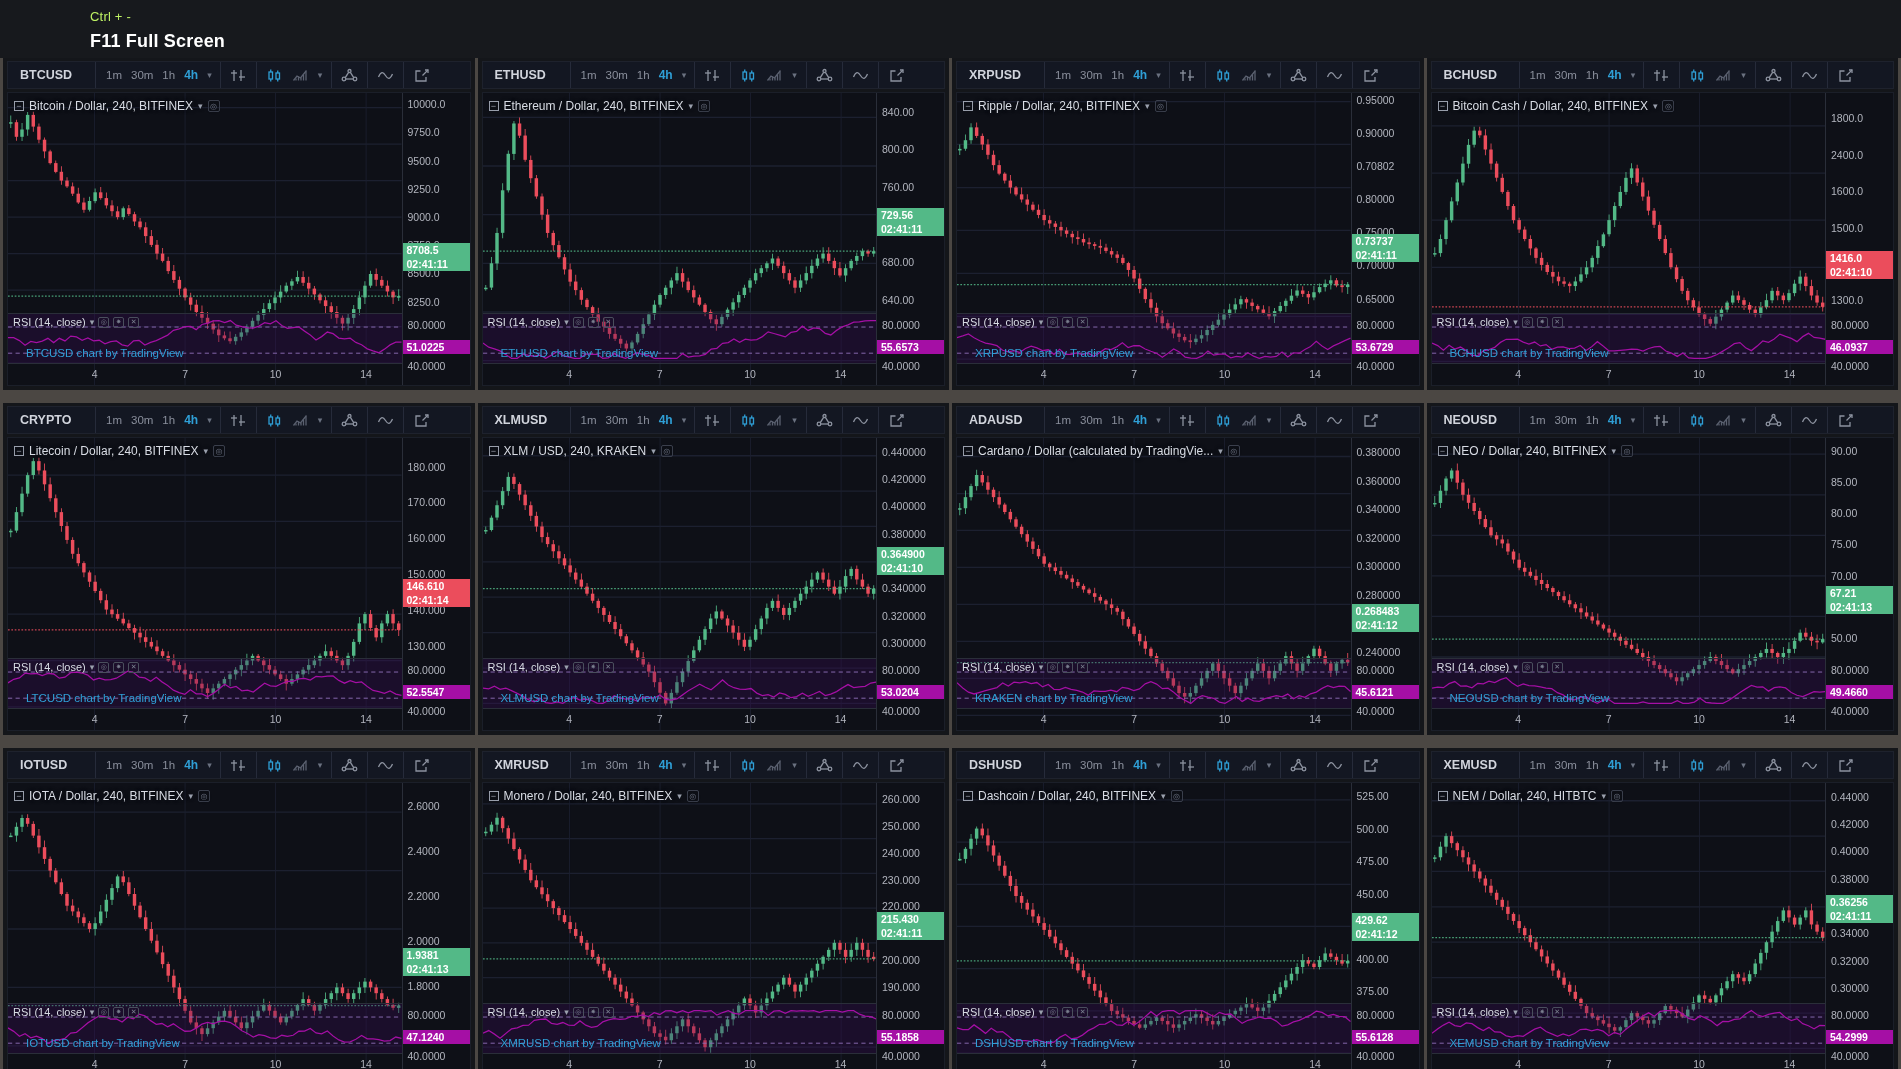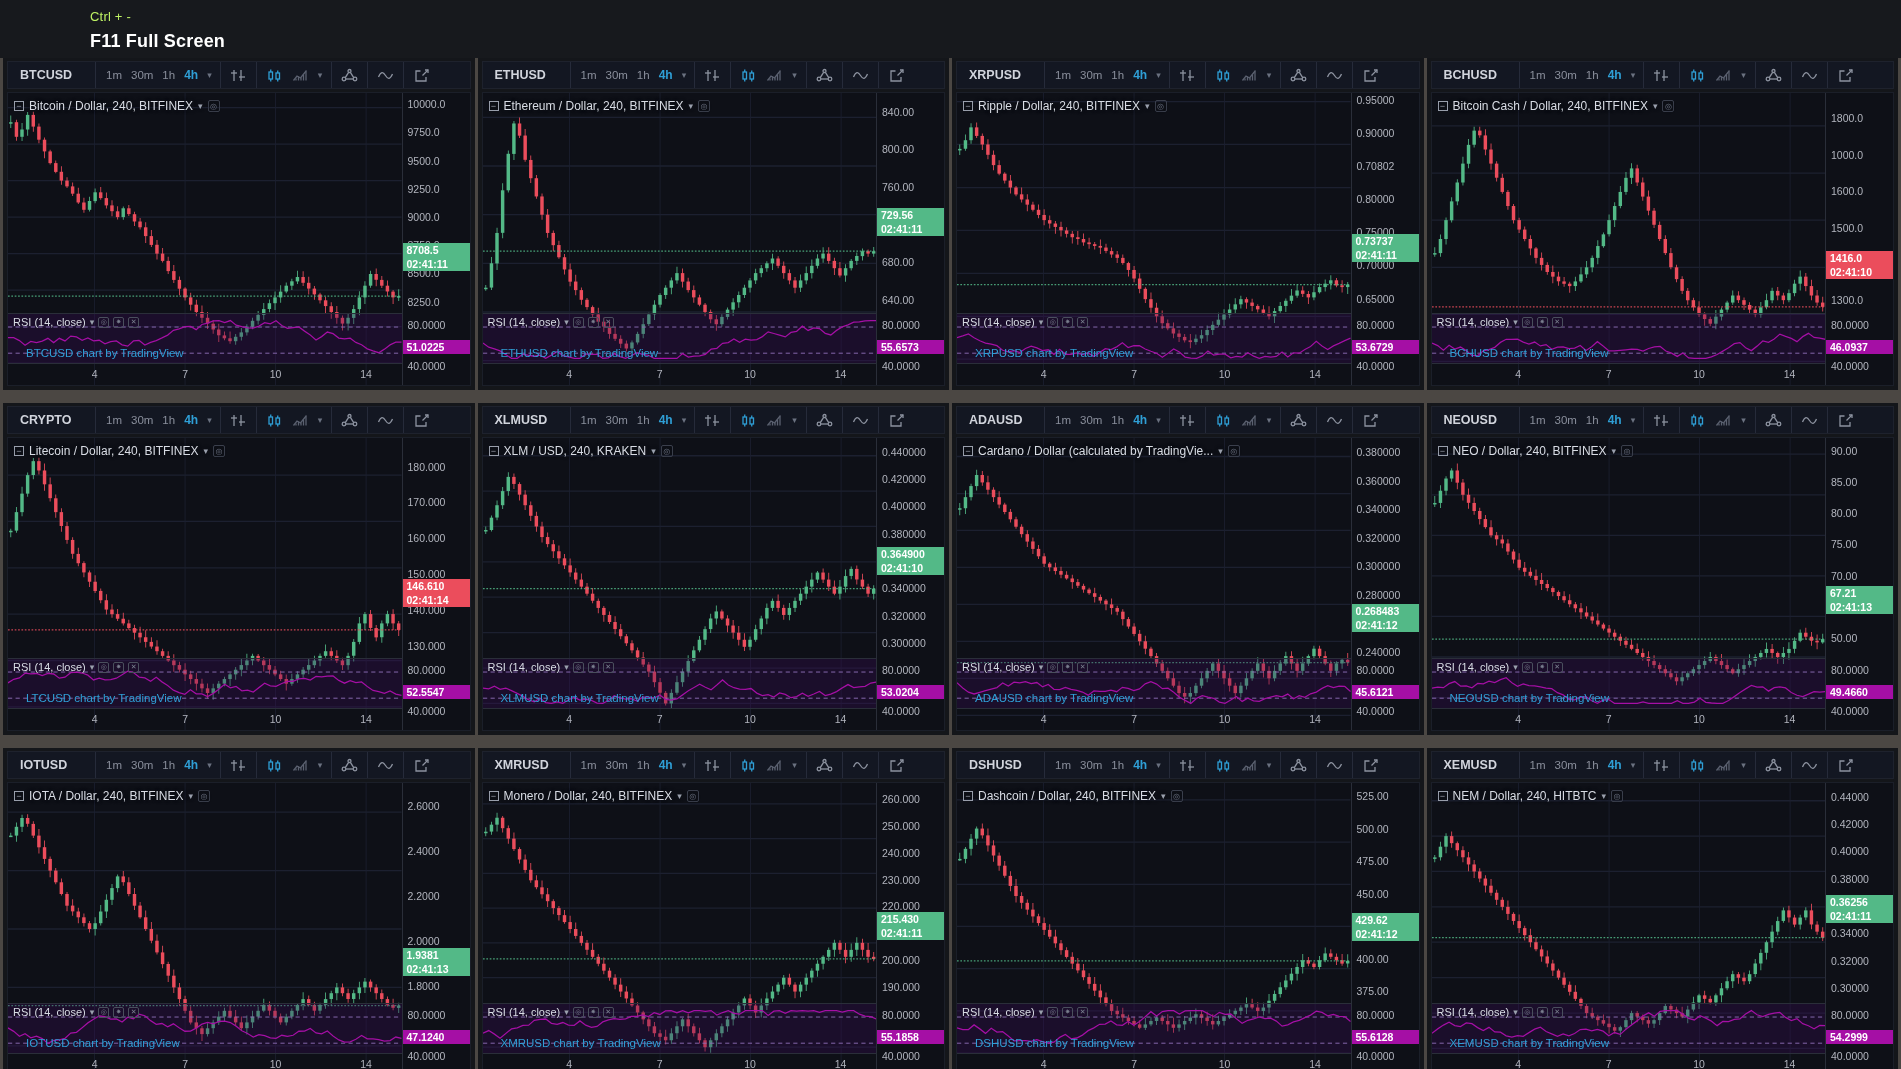--- a/index.html
+++ b/index.html
@@ -1261,21 +1261,21 @@
           <span class="mini">◎</span>
           <span class="mini">✷</span>
           <span class="mini">✕</span>
         </div>
       </div>
 
       <div class="wmark">BCHUSD chart by TradingView</div>
 
       <div class="paxis">
         <div class="ptick" style="top:8.72%">1800.0</div>
-          <div class="ptick" style="top:21.17%">1000.0</div>
+          <div class="ptick" style="top:21.17%">2400.0</div>
           <div class="ptick" style="top:33.62%">1600.0</div>
           <div class="ptick" style="top:46.07%">1500.0</div>
           <div class="ptick" style="top:58.52%">1400.0</div>
           <div class="ptick" style="top:70.97%">1300.0</div>
         <div class="pbadge down" style="top:56.53%">1416.0</div>
         <div class="tbadge down" style="top:calc(56.53% + 7px)">02:41:10</div>
         <div class="ptick" style="top:79.5%">80.0000</div>
         <div class="pbadge rsi" style="top:87%">46.0937</div>
         <div class="ptick" style="top:93.5%">40.0000</div>
       </div>
@@ -2091,21 +2091,21 @@
   </svg>
         <div class="rsi-legend">
           <span>RSI (14, close)</span>
           <span class="lg-caret">▾</span>
           <span class="mini">◎</span>
           <span class="mini">✷</span>
           <span class="mini">✕</span>
         </div>
       </div>
 
-      <div class="wmark">ADAUSD chart by TradingView</div>
+      <div class="wmark">KRAKEN chart by TradingView</div>
 
       <div class="paxis">
         <div class="ptick" style="top:4.89%">0.380000</div>
           <div class="ptick" style="top:14.66%">0.360000</div>
           <div class="ptick" style="top:24.43%">0.340000</div>
           <div class="ptick" style="top:34.20%">0.320000</div>
           <div class="ptick" style="top:43.97%">0.300000</div>
           <div class="ptick" style="top:53.75%">0.280000</div>
           <div class="ptick" style="top:63.52%">0.260000</div>
           <div class="ptick" style="top:73.29%">0.240000</div>

